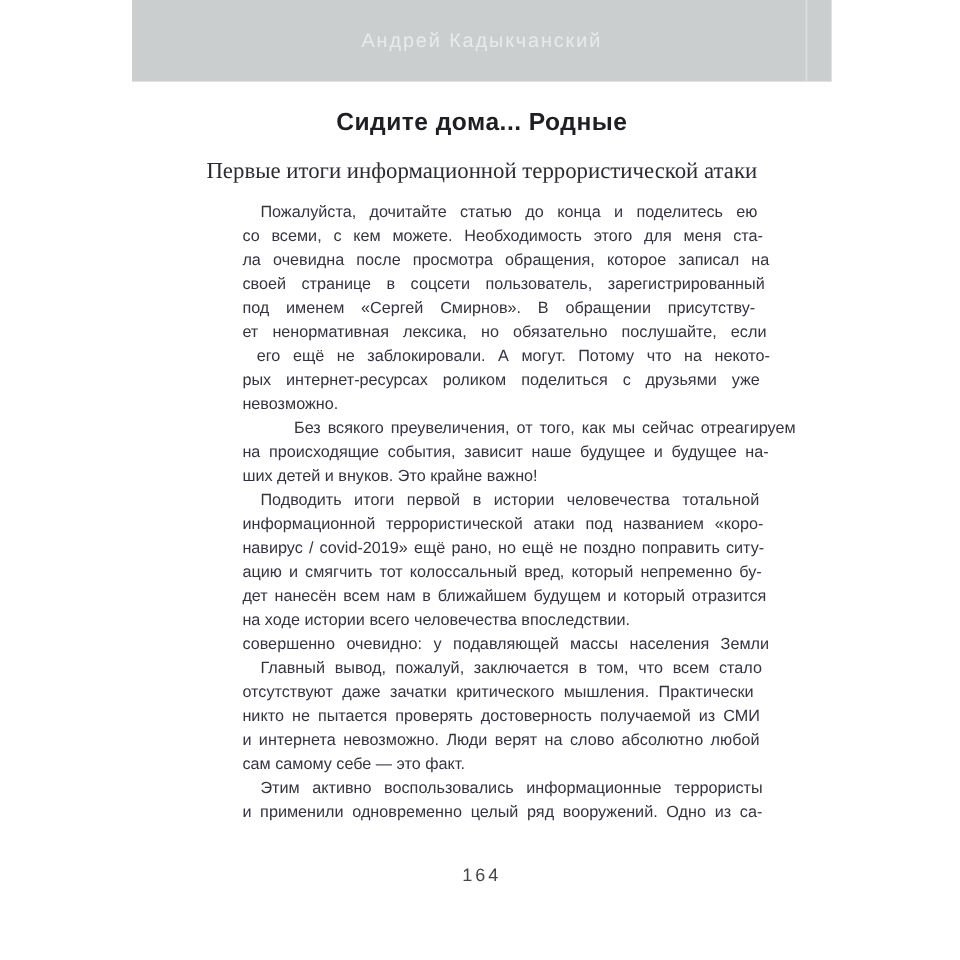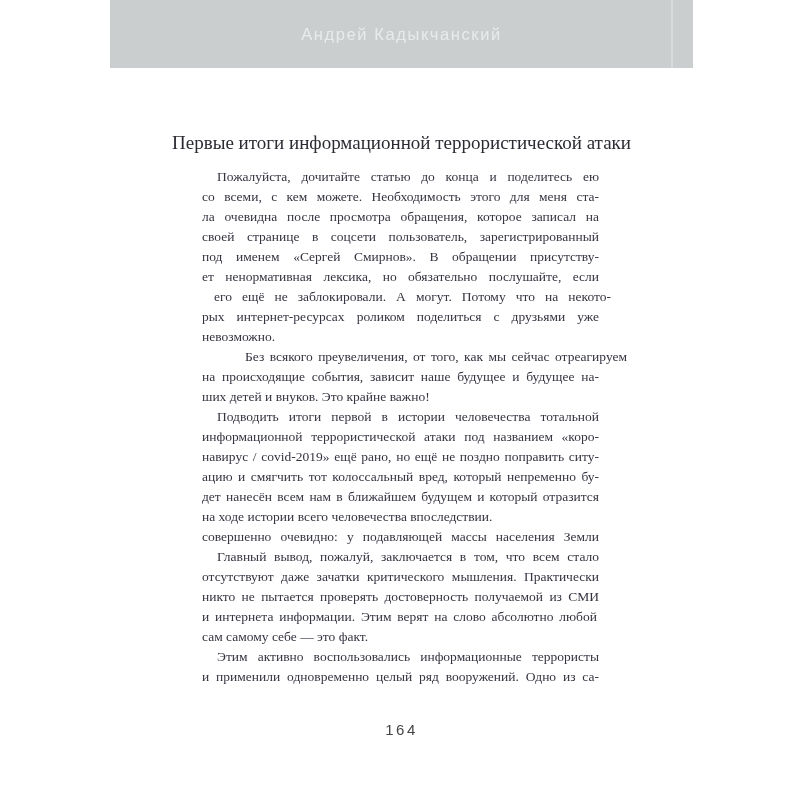--- a/index.html
+++ b/index.html
@@ -63,21 +63,21 @@
     text-align: center;
     font-family: "Liberation Serif", serif;
     font-size: 19px;
     color: #2d2b32;
   }
   .body-text {
     position: absolute;
     left: 202px;
     top: 167px;
     width: 397px;
-    font-family: Liberation Serif, serif;
+    font-family: Liberation Sans, sans-serif;
     font-size: 13.5px;
     color: #363340;
   }
   .line {
     height: 20px;
     line-height: 20px;
     white-space: nowrap;
   }
   .line.indent {
     padding-left: 15px;
@@ -100,20 +100,21 @@
 </style>
 </head>
 <body>
 
 <div id="canvas">
 
   <div class="header-band">
     <span class="author-name">Андрей Кадыкчанский</span>
   </div>
 
+  <h1 class="page-title">Сидите дома... Родные</h1>
 
   <div class="page-subtitle">Первые итоги информационной террористической атаки</div>
 
   <div class="body-text">
       <div class="line indent fit"><span style="word-spacing: 7.36607px;">Пожалуйста, дочитайте статью до конца и поделитесь ею</span></div>
       <div class="line fit"><span style="word-spacing: 6.04688px;">со всеми, с кем можете. Необходимость этого для меня ста-</span></div>
       <div class="line fit"><span style="word-spacing: 6.37054px;">ла очевидна после просмотра обращения, которое записал на</span></div>
       <div class="line fit"><span style="word-spacing: 9.13125px;">своей странице в соцсети пользователь, зарегистрированный</span></div>
       <div class="line fit"><span style="word-spacing: 10.2057px;">под именем «Сергей Смирнов». В обращении присутству-</span></div>
       <div class="line fit"><span style="word-spacing: 8.01042px;">ет ненормативная лексика, но обязательно послушайте, если</span></div>
@@ -126,21 +127,21 @@
       <div class="line indent fit"><span style="word-spacing: 6.67448px;">Подводить итоги первой в истории человечества тотальной</span></div>
       <div class="line fit"><span style="word-spacing: 5.26875px;">информационной террористической атаки под названием «коро-</span></div>
       <div class="line fit"><span style="word-spacing: 1.33906px;">навирус / covid-2019» ещё рано, но ещё не поздно поправить ситу-</span></div>
       <div class="line fit"><span style="word-spacing: 2.13672px;">ацию и смягчить тот колоссальный вред, который непременно бу-</span></div>
       <div class="line fit"><span style="word-spacing: 1.84375px;">дет нанесён всем нам в ближайшем будущем и который отразится</span></div>
       <div class="line"><span>на ходе истории всего человечества впоследствии.</span></div>
       <div class="line fit"><span style="word-spacing: 5.74219px;">совершенно очевидно: у подавляющей массы населения Земли</span></div>
       <div class="line indent fit"><span style="word-spacing: 4.30664px;">Главный вывод, пожалуй, заключается в том, что всем стало</span></div>
       <div class="line fit"><span style="word-spacing: 4.11875px;">отсутствуют даже зачатки критического мышления. Практически</span></div>
       <div class="line fit"><span style="word-spacing: 2.9308px;">никто не пытается проверять достоверность получаемой из СМИ</span></div>
-      <div class="line fit"><span style="word-spacing: 2.41016px;">и интернета информации. Этим верят на слово абсолютно любой</span></div>
+      <div class="line fit"><span style="word-spacing: 2.41016px;">и интернета невозможно. Люди верят на слово абсолютно любой</span></div>
       <div class="line"><span>сам самому себе — это факт.</span></div>
       <div class="line indent fit"><span style="word-spacing: 6.71875px;">Этим активно воспользовались информационные террористы</span></div>
       <div class="line fit"><span style="word-spacing: 3.4707px; text-align: right;">и применили одновременно целый ряд вооружений. Одно из са-</span></div>
     </div>
 
   <div class="page-number">164</div>
 
 </div>
 
 </body></html>

